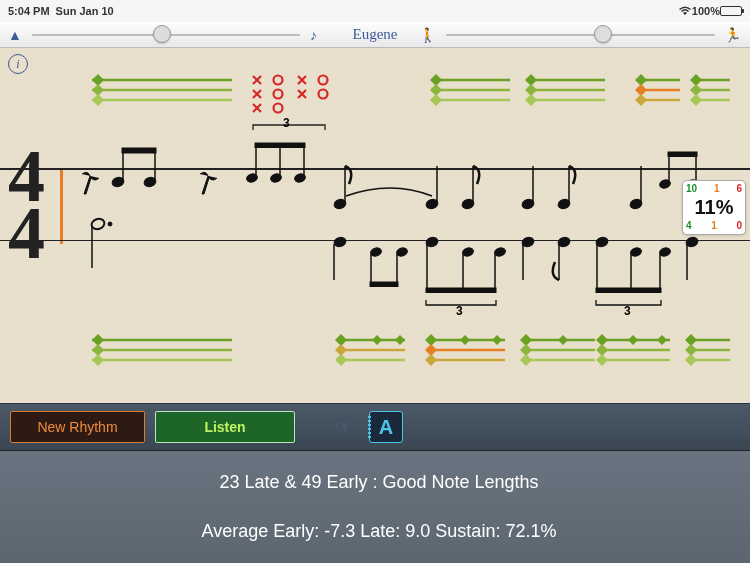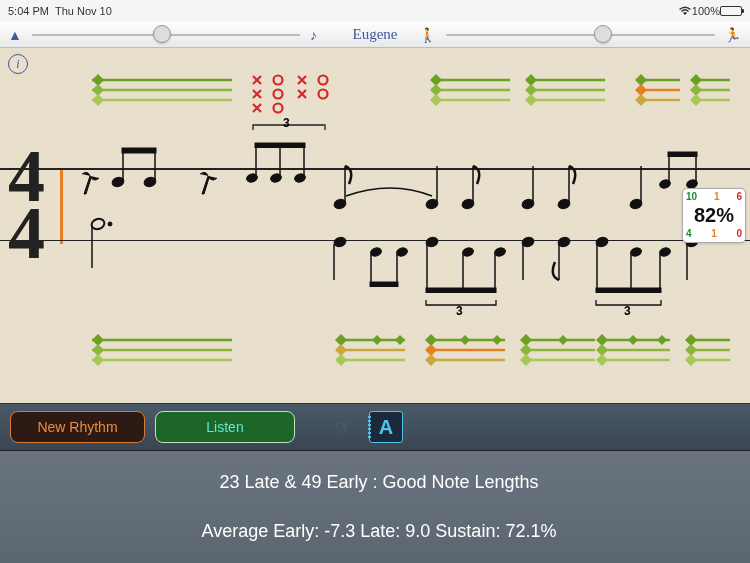--- a/index.html
+++ b/index.html
@@ -1,18 +1,18 @@
 <!DOCTYPE html>
 <html><head>
   <meta charset="utf-8">
   <style>
     * { box-sizing: border-box; margin: 0; padding: 0; }
     body { font-family: -apple-system, Helvetica, Arial, sans-serif; width: 750px; height: 563px; overflow: hidden; background: #000; }
     
-    .status-bar { height: 22px; background: #f5f5f5; display: flex; align-items: center; padding: 0 8px; font-size: 11px; color: #333; }
+    .status-bar { height: 22px; background: #f5f5f5; display: flex; align-items: center; padding: 0 8px; font-size: 11px; color: #333; font-weight: bold; }
     .status-bar .left { display: flex; gap: 6px; }
     .status-bar .right { margin-left: auto; display: flex; gap: 0; align-items: center; }
     .battery-icon { width: 22px; height: 10px; border: 1px solid #333; border-radius: 2px; position: relative; }
     .battery-icon::after { content: ""; position: absolute; right: -3px; top: 2px; width: 2px; height: 4px; background: #333; border-radius: 0 1px 1px 0; }
     .battery-fill { background: #333; height: 100%; width: 100%; }
     .wifi-icon { width: 14px; }
     
     .header { height: 26px; background: linear-gradient(#fefefe,#e8e8e8); border-bottom: 1px solid #bbb; display: flex; align-items: center; padding: 0 6px; position: relative; }
     .header-title { position: absolute; left: 50%; transform: translateX(-50%); font-size: 15px; color: #3d5a9c; font-weight: 400; font-family: Liberation Serif, serif; }
     .slider-track { flex: 1; height: 2px; background: #bbb; margin: 0 8px; position: relative; border-radius: 1px; }
@@ -23,42 +23,42 @@
     .info-btn { position: absolute; top: 6px; left: 8px; width: 20px; height: 20px; border: 1.5px solid #3d5a9c; border-radius: 50%; color: #3d5a9c; font-size: 12px; font-style: italic; font-family: Georgia, serif; display: flex; align-items: center; justify-content: center; }
     
     .staff { position: absolute; top: 120px; left: 0; right: 0; }
     .staff-line { height: 1.5px; background: #222; }
     .staff-line + .staff-line { margin-top: 70px; }
     .time-sig { position: absolute; left: 8px; top: 100px; font-size: 74px; font-family: Georgia, serif; font-weight: bold; line-height: .77; color: #222; letter-spacing: -4px; }
     .barline { position: absolute; width: 2.5px; background: #e67f22; top: 122px; height: 74px; }
     
     .notation-svg { position: absolute; inset: 0; width: 100%; height: 100%; }
     
-    .score-badge { position: absolute; right: 4px; top: 140px; width: 64px; background: #fff; border: 1px solid #aaa; border-radius: 5px; padding: 2px 3px; font-size: 10px; font-weight: bold; text-align: center; box-shadow: 0 1px 3px rgba(0,0,0,.15); }
+    .score-badge { position: absolute; right: 4px; top: 132px; width: 64px; background: #fff; border: 1px solid #aaa; border-radius: 5px; padding: 2px 3px; font-size: 10px; font-weight: bold; text-align: center; box-shadow: 0 1px 3px rgba(0,0,0,.15); }
     .score-badge .row { display: flex; justify-content: space-between; line-height: 1.2; }
     .score-badge .pct { font-size: 20px; color: #111; margin: 1px 0; }
     
     .button-bar { height: 48px; background: linear-gradient(#4b5968,#3a4652); display: flex; align-items: center; padding: 0 10px; gap: 10px; border-top: 1px solid #2a3440; border-bottom: 1px solid #222; }
-    .btn { height: 32px; border-radius: 8px; font-size: 14px; display: flex; align-items: center; justify-content: center; min-width: 135px; cursor: pointer; }
+    .btn { height: 32px; border-radius: 2px; font-size: 14px; display: flex; align-items: center; justify-content: center; min-width: 135px; cursor: pointer; }
     .btn-orange { background: #2d1a14; border: 1.5px solid #d67a35; color: #f08b3a; }
-    .btn-green { background: #1e6628; border: 1.5px solid #bde4c0; color: #5eead4; font-weight: 400; min-width: 140px; }
+    .btn-green { background: #1e6628; border: 1.5px solid #bde4c0; color: #bef264; font-weight: 700; min-width: 140px; }
     .btn-purple { background: #2d1a2a; border: 1.5px solid #c170d4; color: #d892e8; margin-left: auto; }
     .hand-icon { color: #4a7a9c; font-size: 20px; margin-left: 30px; opacity: .7; transform: rotate(-15deg); }
     .a-badge { width: 34px; height: 32px; background: #1a2a3a; border: 1.5px solid #4fc3e8; border-radius: 3px; color: #4fc3e8; font-size: 20px; font-weight: bold; display: flex; align-items: center; justify-content: center; margin-left: 6px; position: relative; }
     .a-badge::before { content: ""; position: absolute; left: -2px; top: 4px; bottom: 4px; width: 3px; background: repeating-linear-gradient(#4fc3e8 0 2px, transparent 2px 4px); }
     
     .stats-area { height: 112px; background: linear-gradient(#6a7480,#5c6670); display: flex; flex-direction: column; align-items: center; justify-content: center; gap: 28px; color: #fff; font-size: 18px; font-weight: 300; padding-left: 8px; }
   </style>
 </head>
 <body>
 
 <div class="status-bar">
   <div class="left">
     <span>5:04 PM</span>
-    <span>Thu Nov 10</span>
+    <span>Sun Jan 10</span>
   </div>
   <div class="right">
     <svg class="wifi-icon" viewBox="0 0 14 10">
         <path d="M7 9 L5 7 Q7 5 9 7 Z M3 5 Q7 1 11 5 L10 6 Q7 3 4 6 Z M1 3 Q7 -2 13 3 L12 4 Q7 0 2 4 Z" fill="#333"></path>
       </svg>
     <span>100%</span>
     <span class="battery-icon"><span class="battery-fill"></span></span>
   </div>
 </div>
 
@@ -275,21 +275,21 @@
   <div style="position:absolute;left:283px;top:68px;font-size:12px;font-weight:bold">3</div>
   <div style="position:absolute;left:456px;top:256px;font-size:12px;font-weight:bold">3</div>
   <div style="position:absolute;left:624px;top:256px;font-size:12px;font-weight:bold">3</div>
 
   <div class="score-badge">
     <div class="row">
         <span style="color:#1a8f2e">10</span>
         <span style="color:#e67f22">1</span>
         <span style="color:#d62828">6</span>
       </div>
-    <div class="pct">82%</div>
+    <div class="pct">11%</div>
     <div class="row">
         <span style="color:#1a8f2e">4</span>
         <span style="color:#e67f22">1</span>
         <span style="color:#d62828">0</span>
       </div>
   </div>
 </div>
 
 <div class="button-bar">
   <div class="btn btn-orange">

